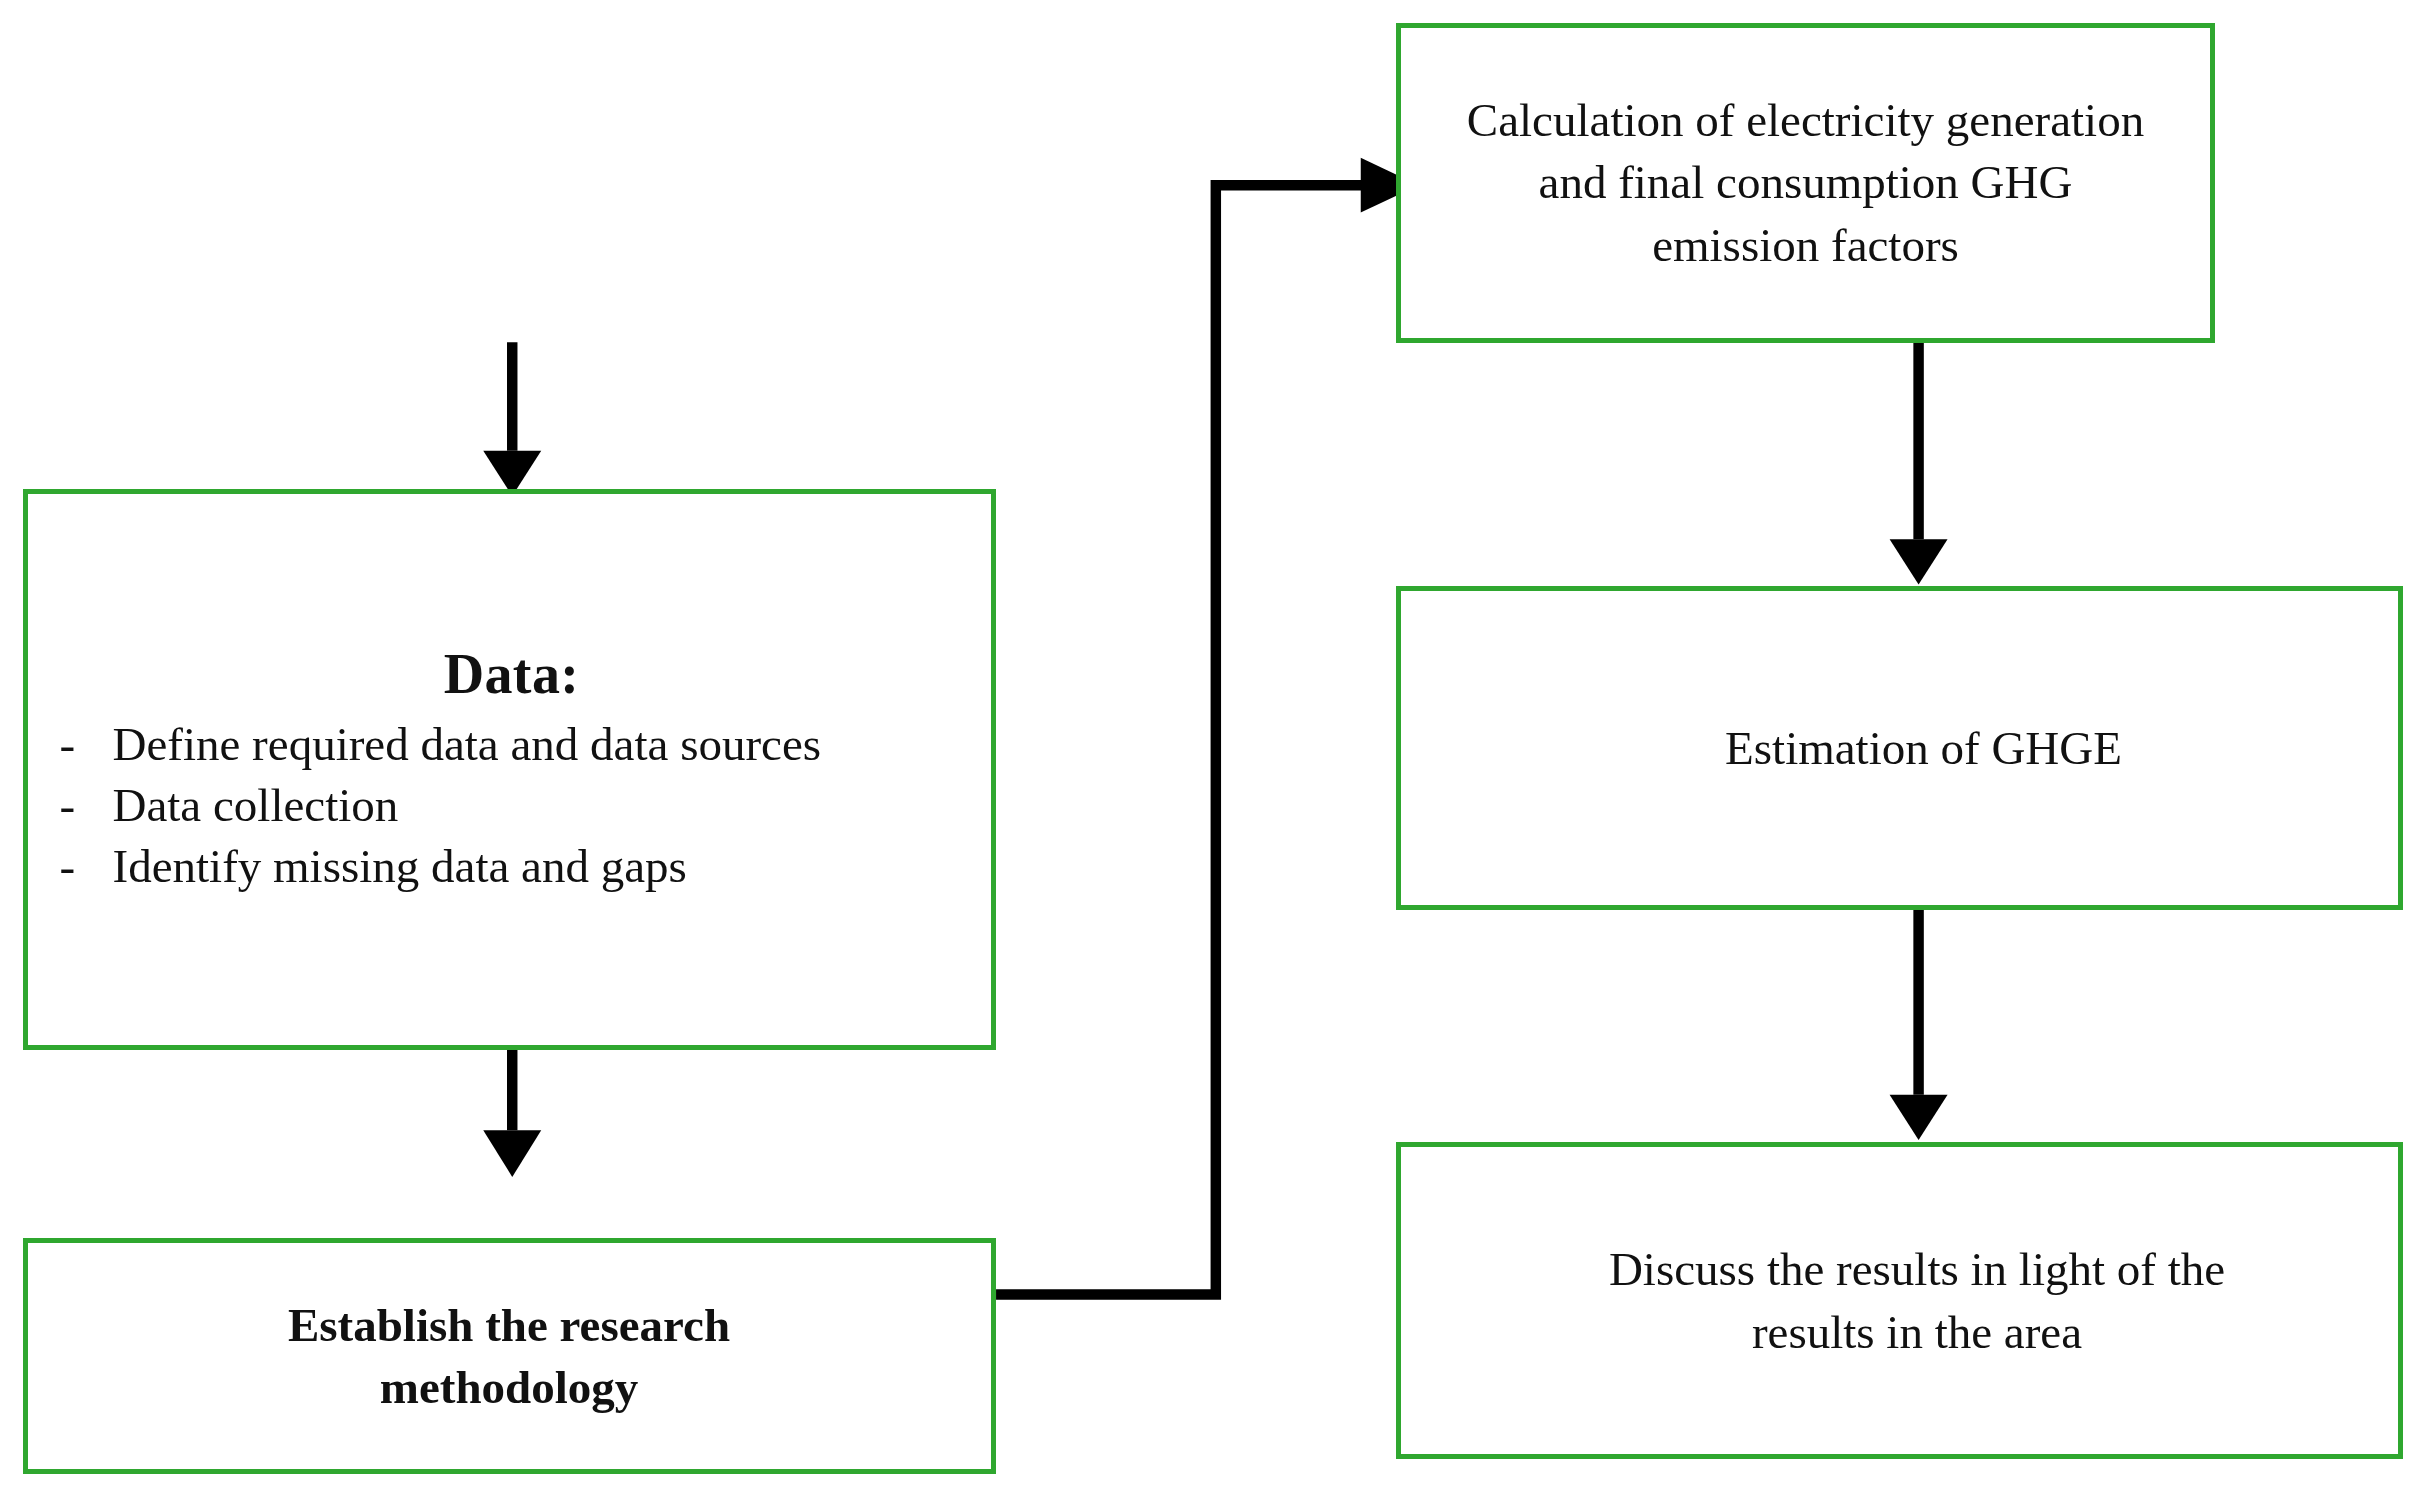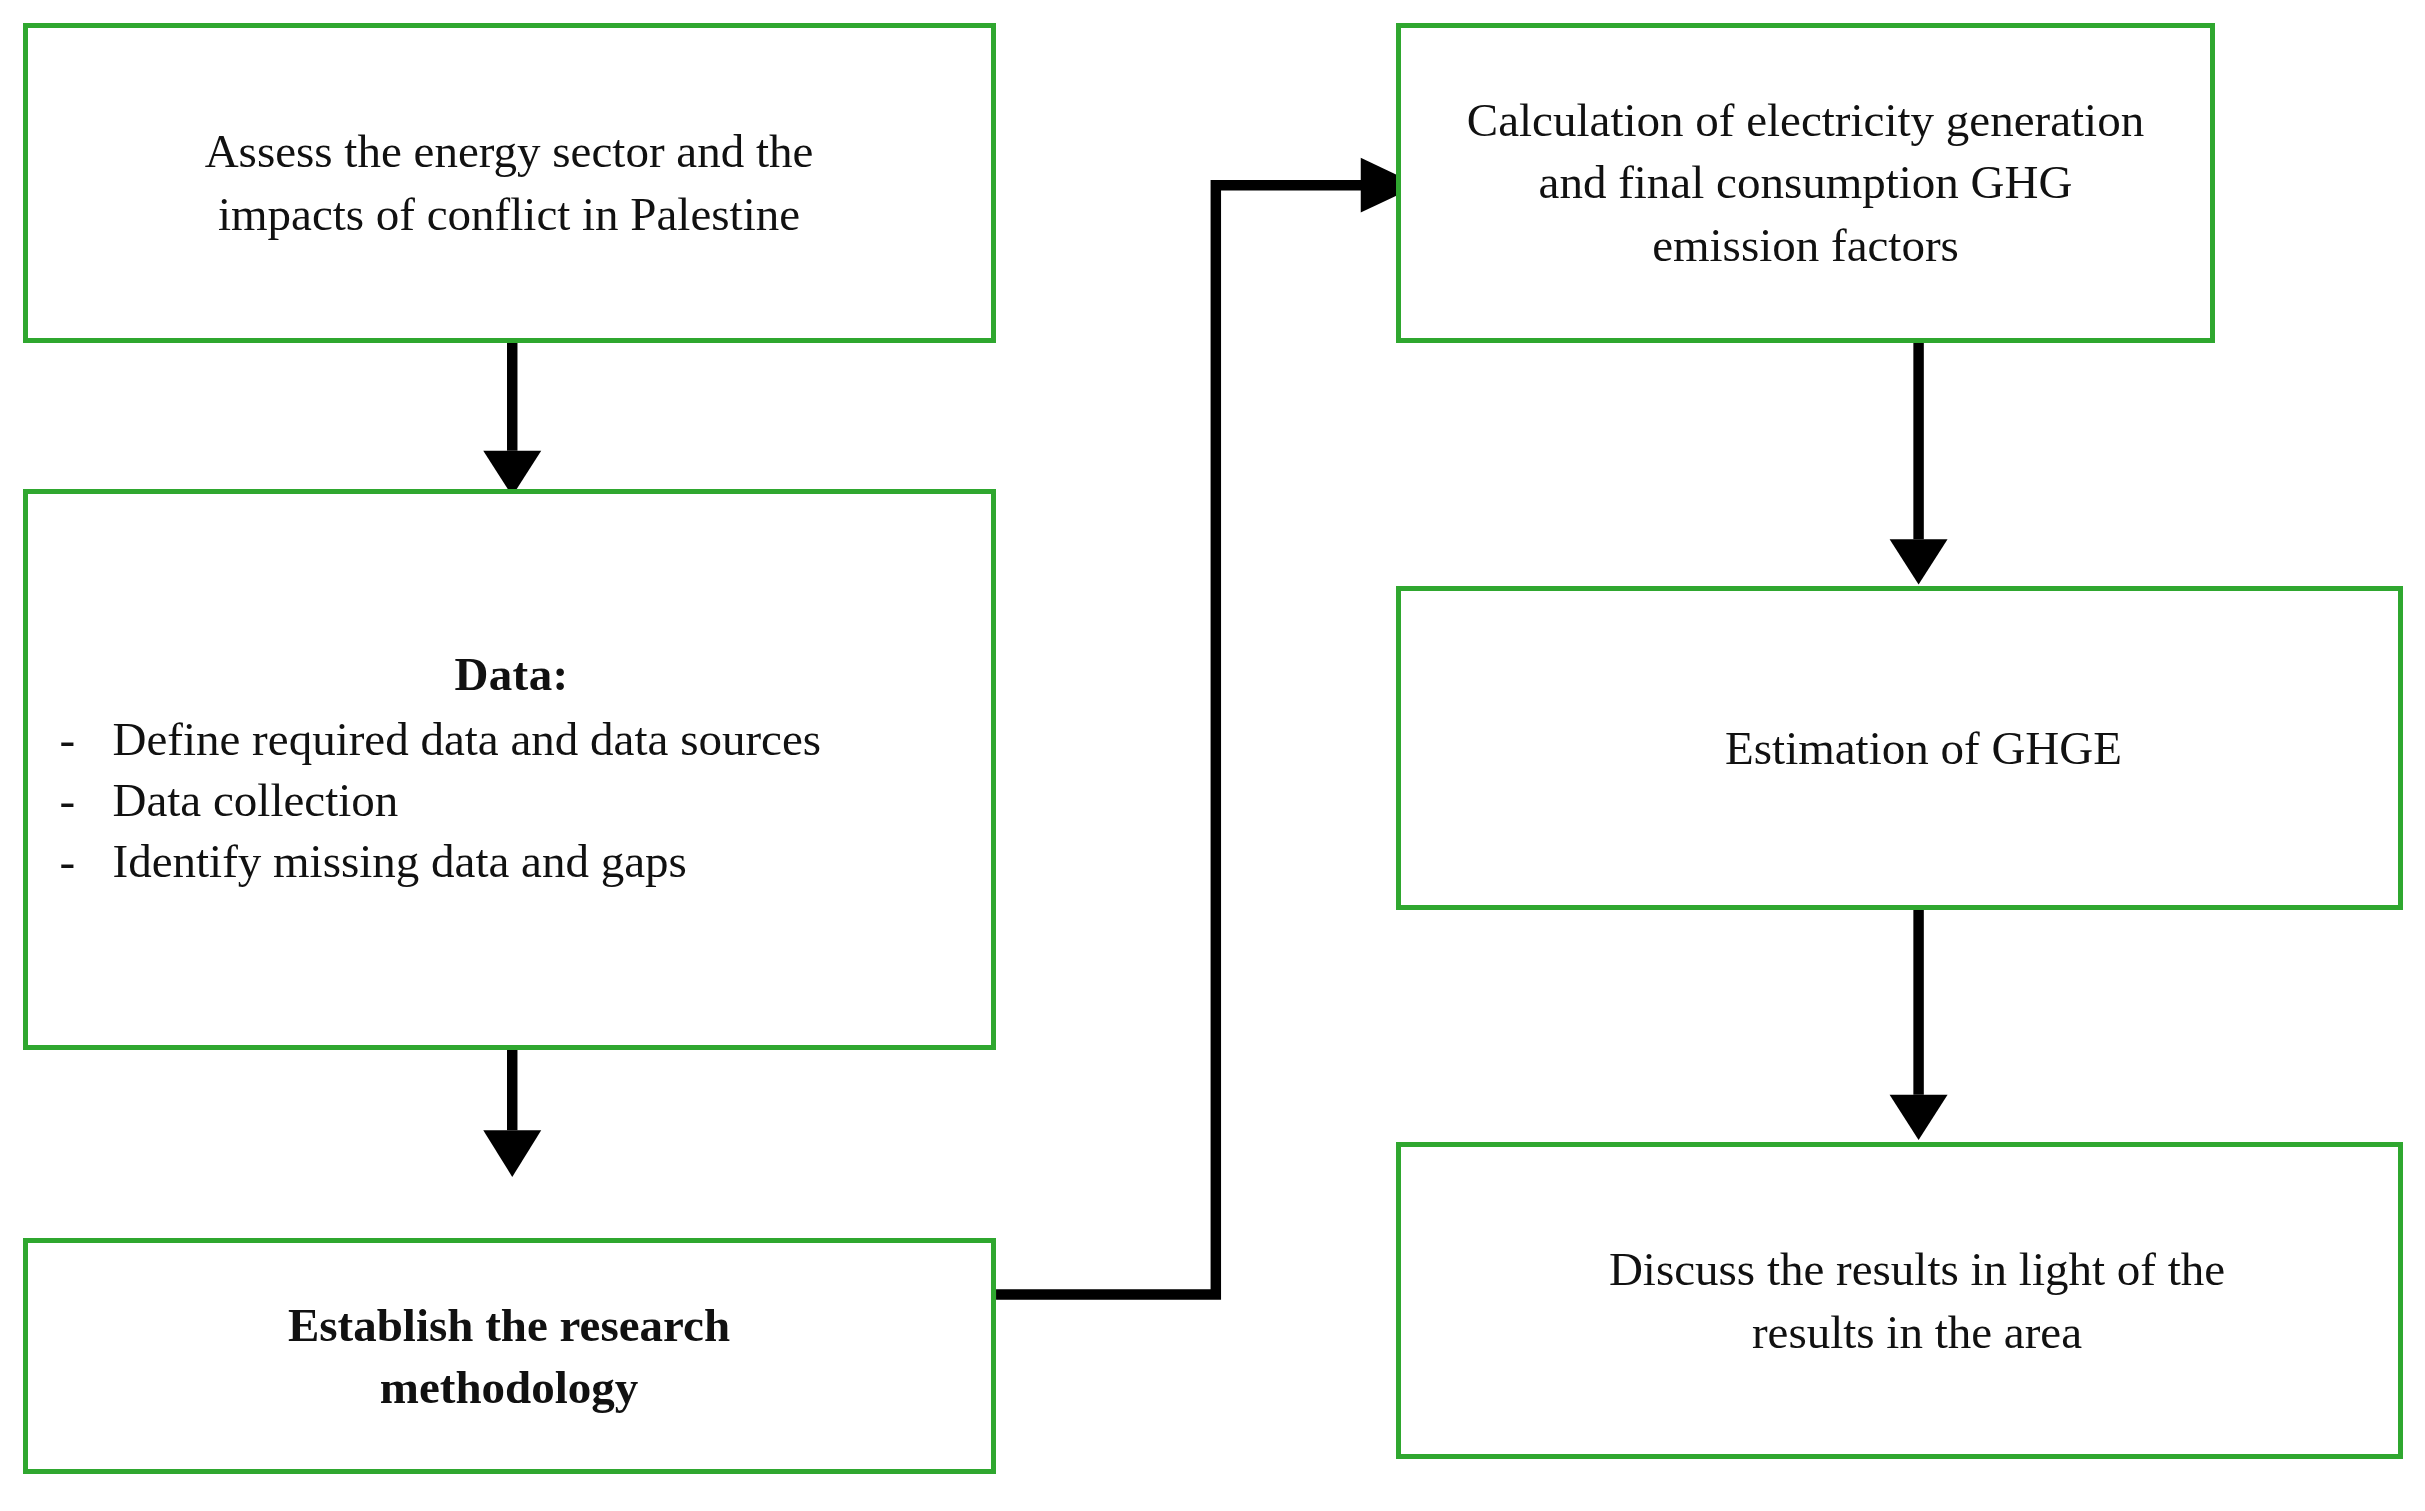--- a/index.html
+++ b/index.html
@@ -48,21 +48,21 @@
   #node-discuss  { left: 1396px; top: 1142px; width: 1007px; height: 317px; padding-left: 35px; }
 
   
   .data-body {
     width: 100%;
     padding: 0 27px 0 32px;
     box-sizing: border-box;
     text-align: left;
   }
   .data-title {
-    font-size: 47px;
+    font-size: 56px;
     font-weight: bold;
     text-align: center;
     color: #111111;
     margin-bottom: 8px;
     letter-spacing: 0.4px;
   }
   .data-list {
     list-style: none;
     margin: 0;
     padding: 0;
@@ -131,26 +131,20 @@
       <path d="M2383,425 L2383,670" stroke="#000000" stroke-width="13" fill="none"></path>
       <path d="M2347,670 L2419,670 L2383,726 z" fill="#000000"></path>
     </g>
 
     <g>
       <path d="M2383,1130 L2383,1360" stroke="#000000" stroke-width="13" fill="none"></path>
       <path d="M2347,1360 L2419,1360 L2383,1416 z" fill="#000000"></path>
     </g>
   </svg>
 
-  <div class="node" id="node-assess">
-    <div class="node-text">
-      <span>Assess the energy sector and the</span><br>
-      <span>impacts of conflict in Palestine</span>
-    </div>
-  </div>
 
   <div class="node" id="node-data">
     <div class="data-body">
       <div class="data-title">Data:</div>
       <ul class="data-list">
         <li>
           <span class="data-dash">-</span>
           <span class="data-item-text justify-all">Define required data and data sources</span>
         </li>
         <li>

